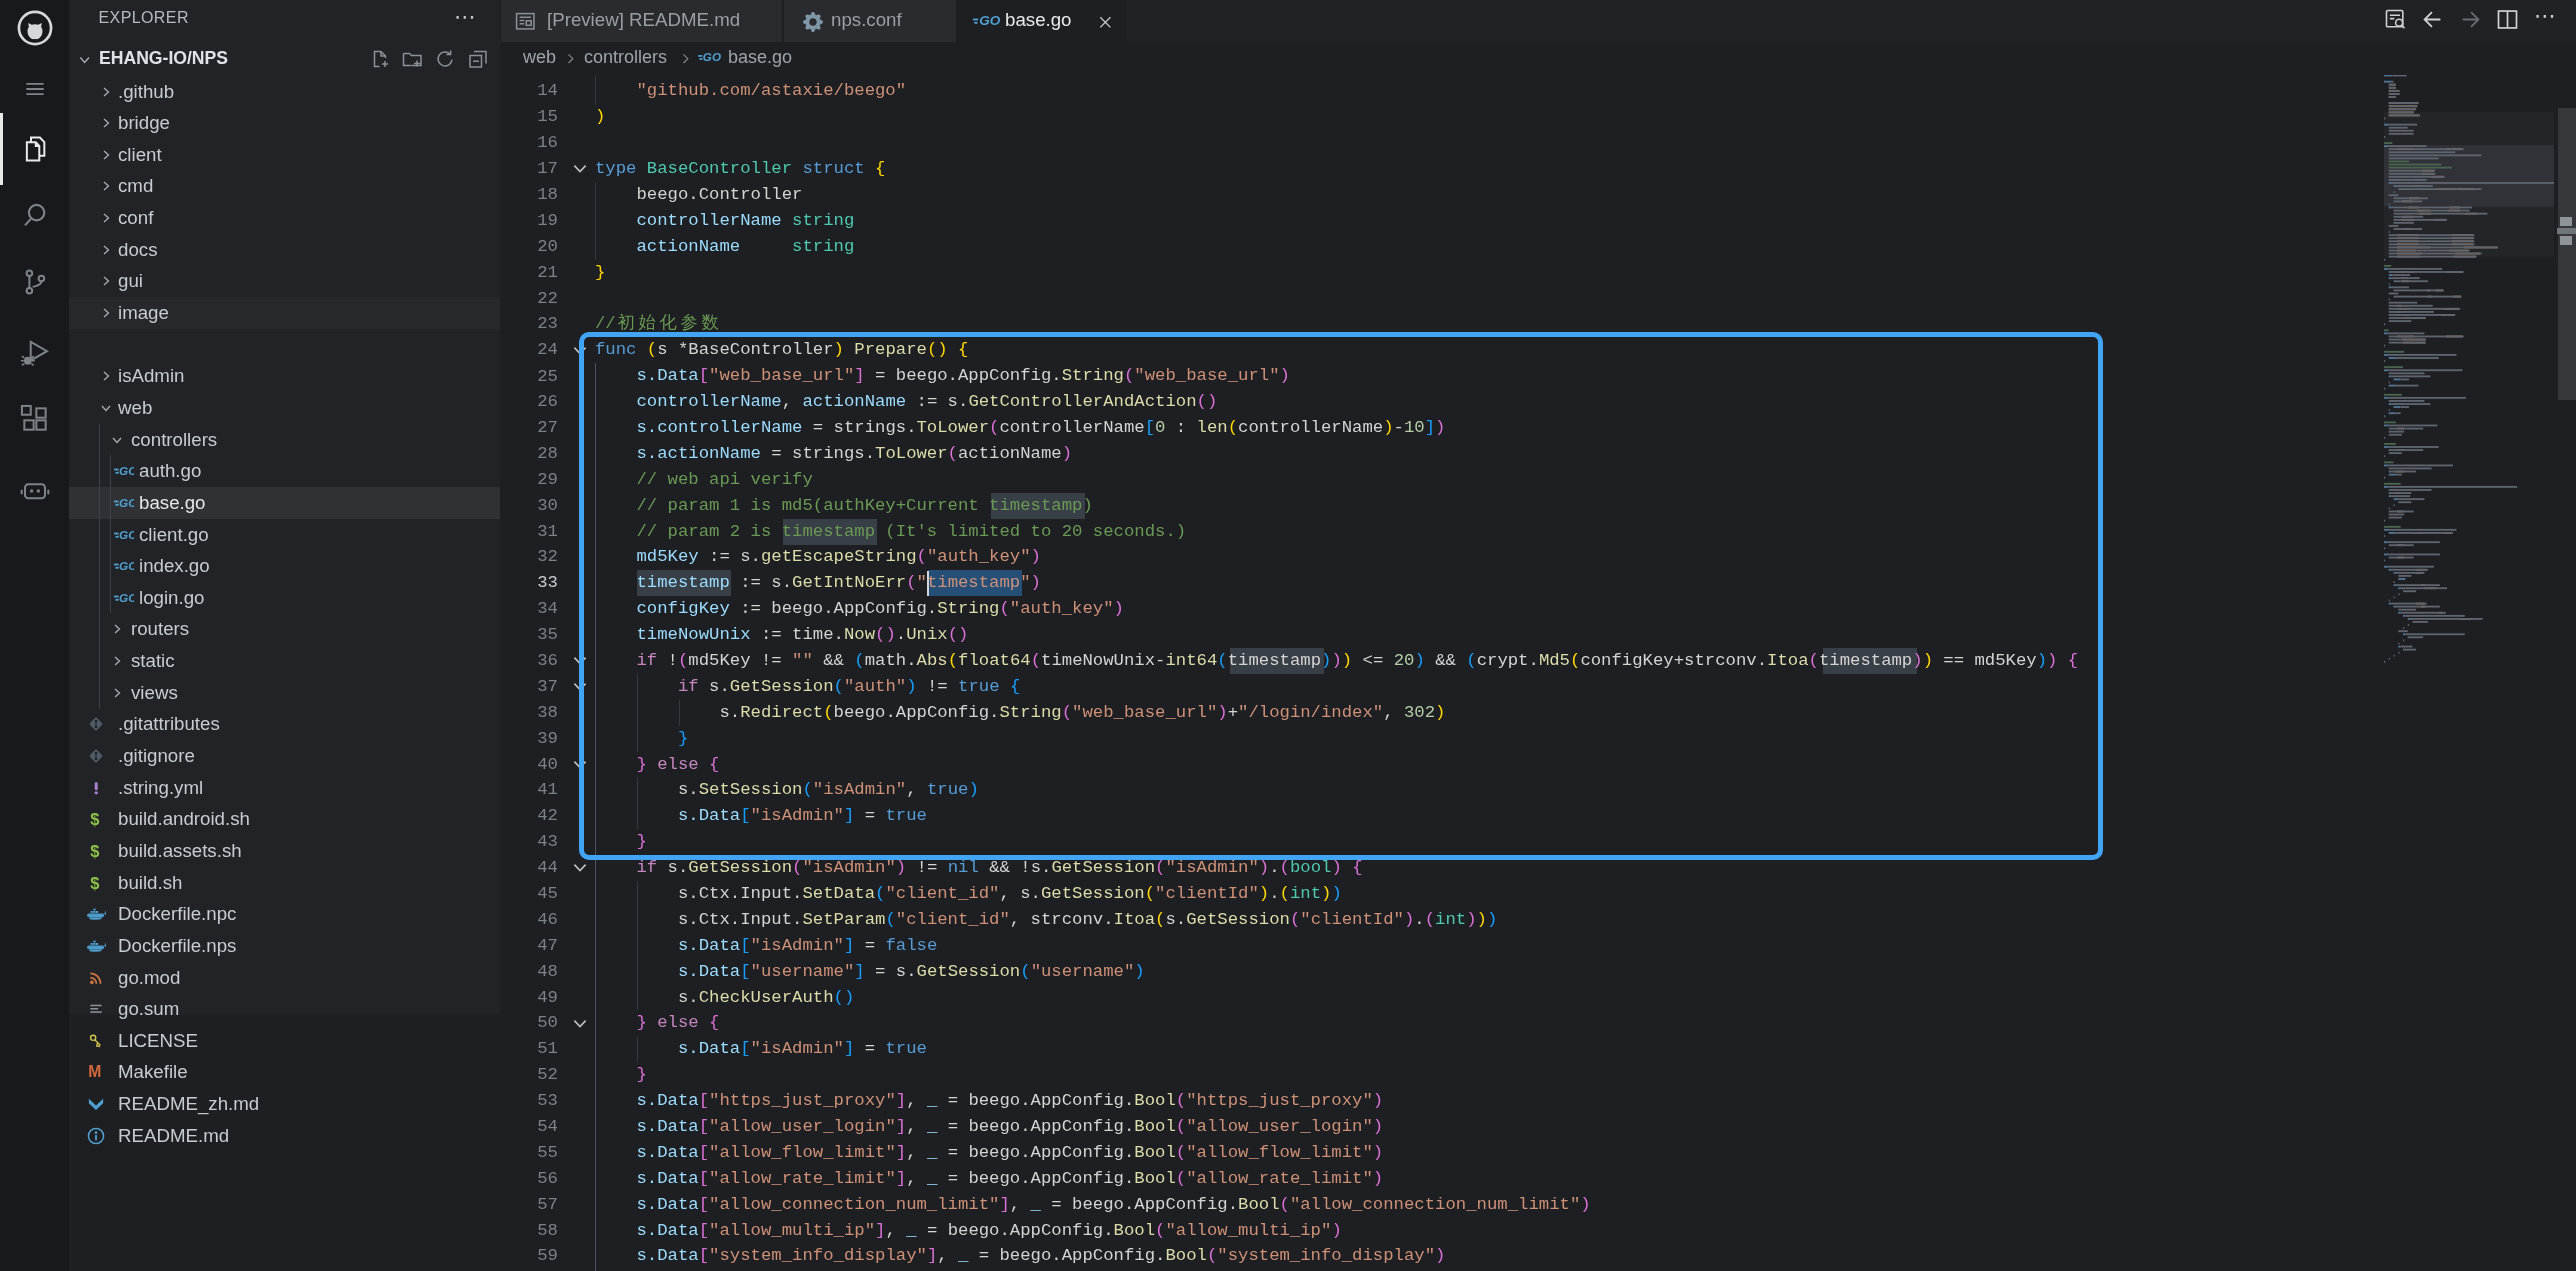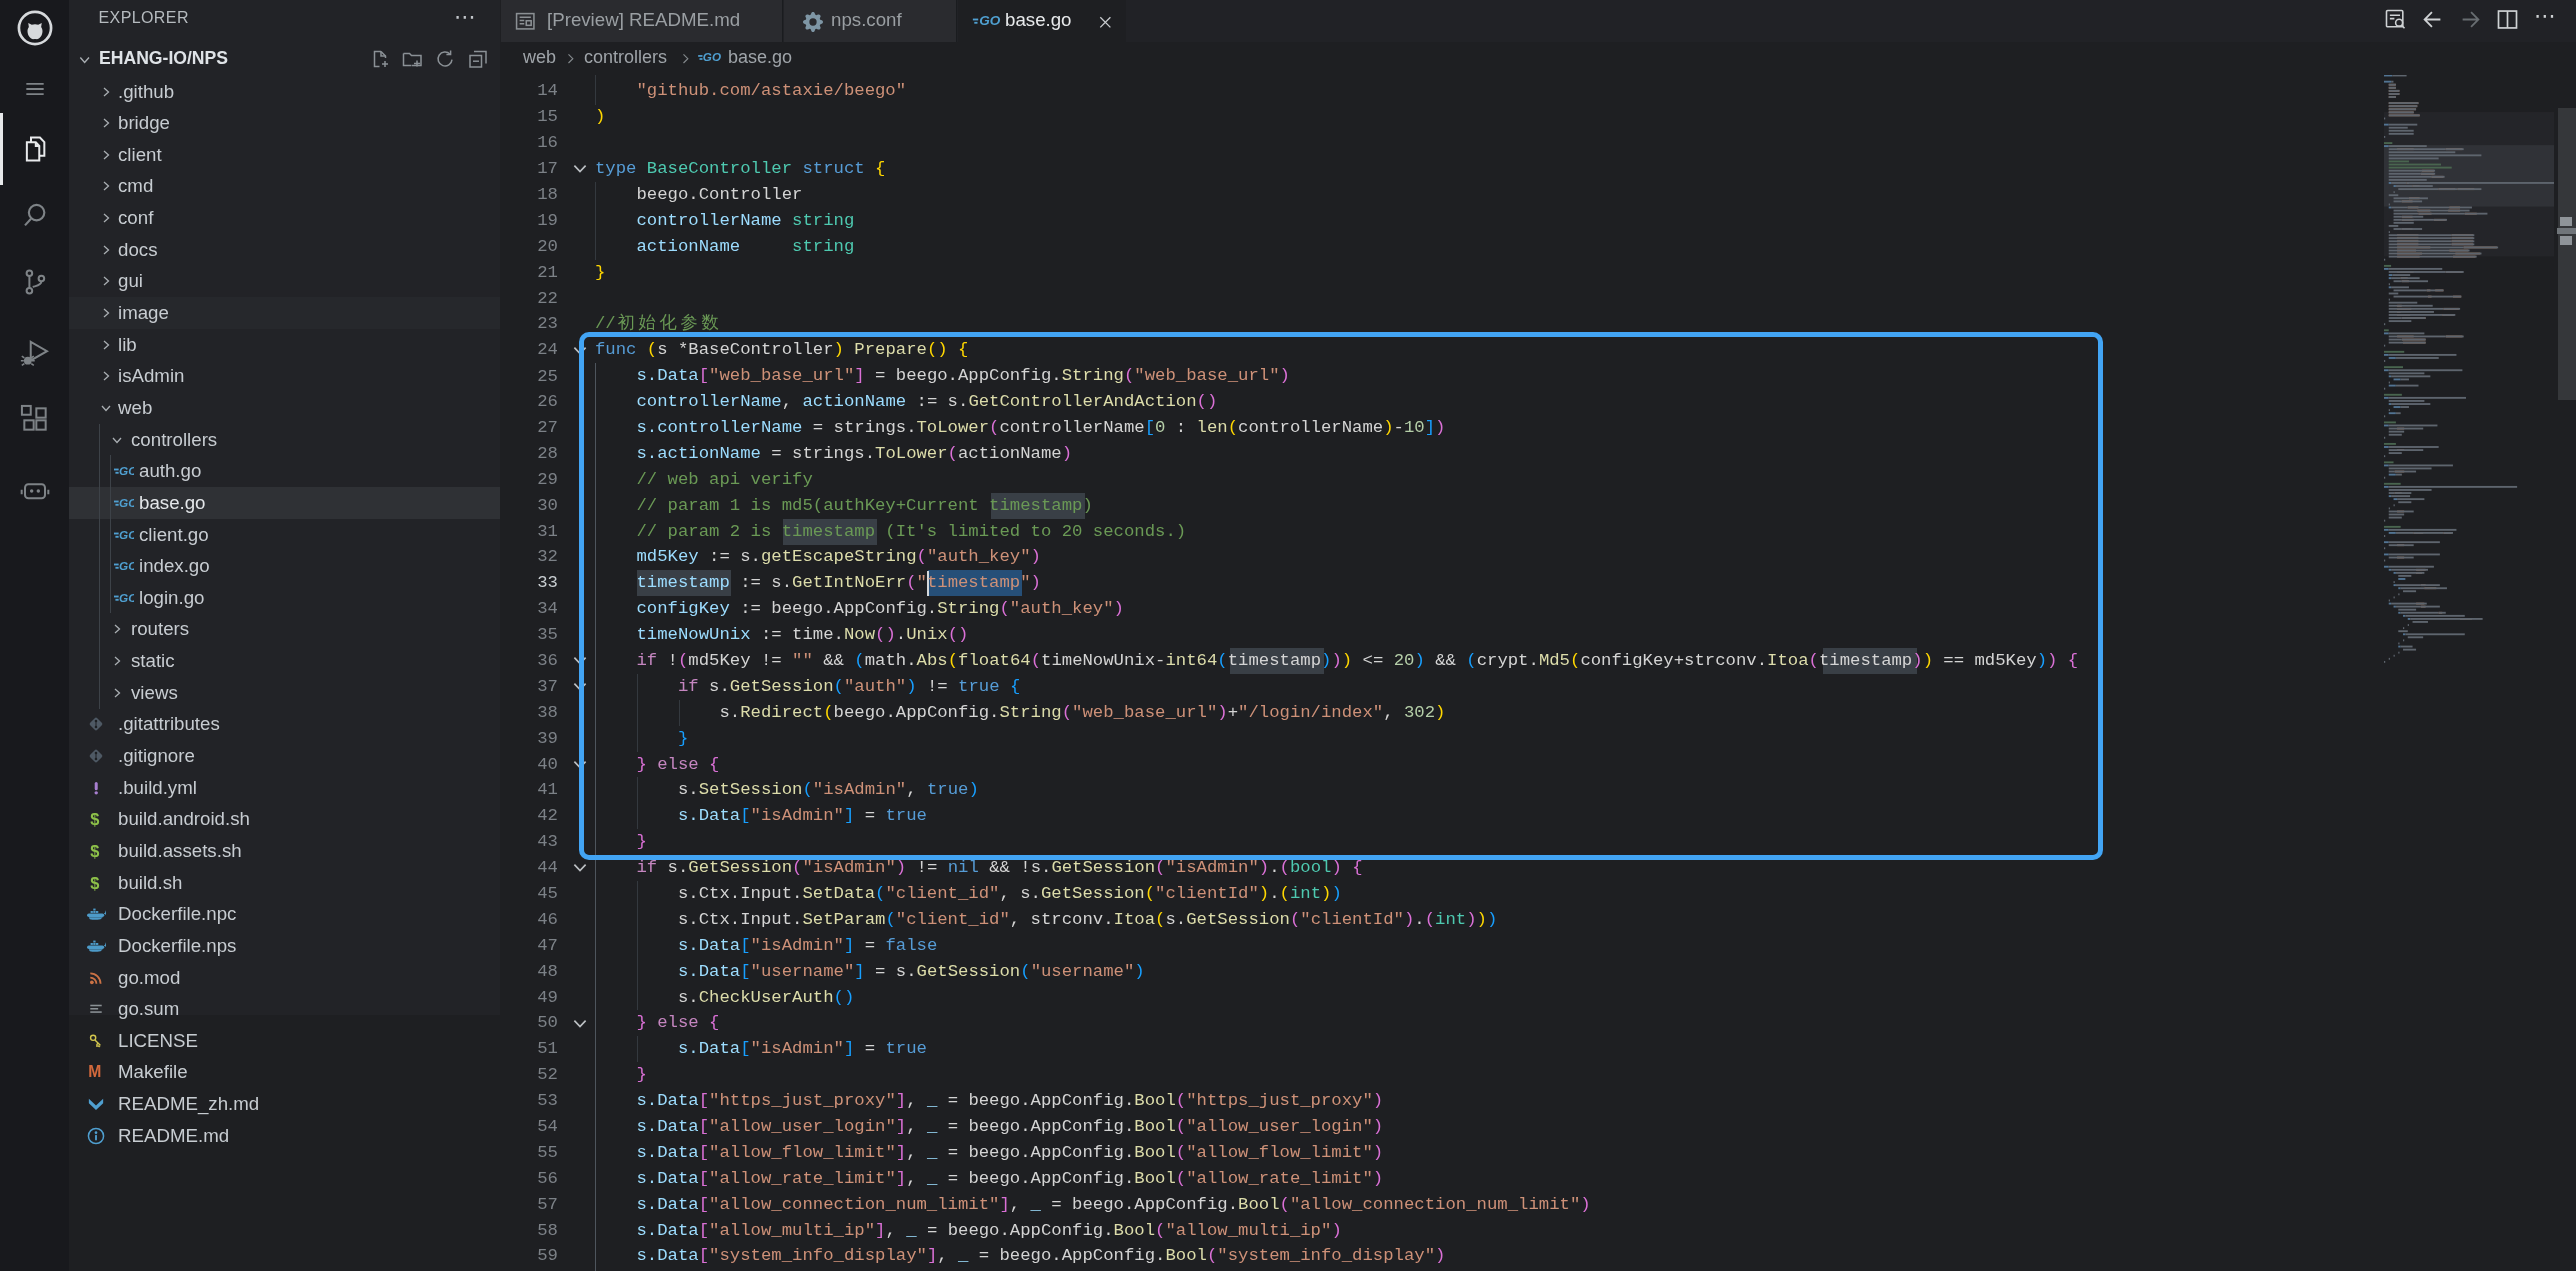--- a/index.html
+++ b/index.html
@@ -140,26 +140,20 @@
       </svg>
       <span class="lbl" style="left:49px">gui</span>
     </div>
 <div class="trbg" style="top:297px;background:#26282c"></div>
     <div class="trw" style="top:297px">
       <svg class="tw" style="left:29px" viewBox="0 0 16 16">
         <path d="M6 4 L10.5 8 L6 12" fill="none" stroke="#a9aeb2" stroke-width="1.3"></path>
       </svg>
       <span class="lbl" style="left:49px">image</span>
     </div>
-<div class="trw" style="top:329px">
-      <svg class="tw" style="left:29px" viewBox="0 0 16 16">
-        <path d="M6 4 L10.5 8 L6 12" fill="none" stroke="#a9aeb2" stroke-width="1.3"></path>
-      </svg>
-      <span class="lbl" style="left:49px">lib</span>
-    </div>
 <div class="trw" style="top:360px">
       <svg class="tw" style="left:29px" viewBox="0 0 16 16">
         <path d="M6 4 L10.5 8 L6 12" fill="none" stroke="#a9aeb2" stroke-width="1.3"></path>
       </svg>
       <span class="lbl" style="left:49px">isAdmin</span>
     </div>
 <div class="trw" style="top:392px">
       <svg class="tw" style="left:29px" viewBox="0 0 16 16">
         <path d="M4 6 L8 10.5 L12 6" fill="none" stroke="#a9aeb2" stroke-width="1.3"></path>
       </svg>
@@ -246,21 +240,21 @@
         <circle cx="14" cy="18.2" r="1.8" fill="#1e2124"></circle>
         <rect x="13.3" y="11" width="1.4" height="6" fill="#1e2124"></rect>
       </svg>
       <span class="lbl" style="left:49px">.gitignore</span>
     </div>
 <div class="trw" style="top:772px">
       <svg class="fi" style="left:17.3px" viewBox="0 0 28 28">
         <rect x="12.2" y="5.5" width="4.2" height="11.5" rx="2.1" fill="#a87fd0"></rect>
         <circle cx="14.3" cy="20.8" r="2.4" fill="#a87fd0"></circle>
       </svg>
-      <span class="lbl" style="left:49px">.build.yml</span>
+      <span class="lbl" style="left:49px">.string.yml</span>
     </div>
 <div class="trw" style="top:803px">
       <svg class="fi" style="left:17.3px" viewBox="0 0 28 28">
         <text x="6" y="22" font-family="Liberation Sans" font-weight="bold" font-size="23" fill="#8dc149">$</text>
       </svg>
       <span class="lbl" style="left:49px">build.android.sh</span>
     </div>
 <div class="trw" style="top:835px">
       <svg class="fi" style="left:17.3px" viewBox="0 0 28 28">
         <text x="6" y="22" font-family="Liberation Sans" font-weight="bold" font-size="23" fill="#8dc149">$</text>

